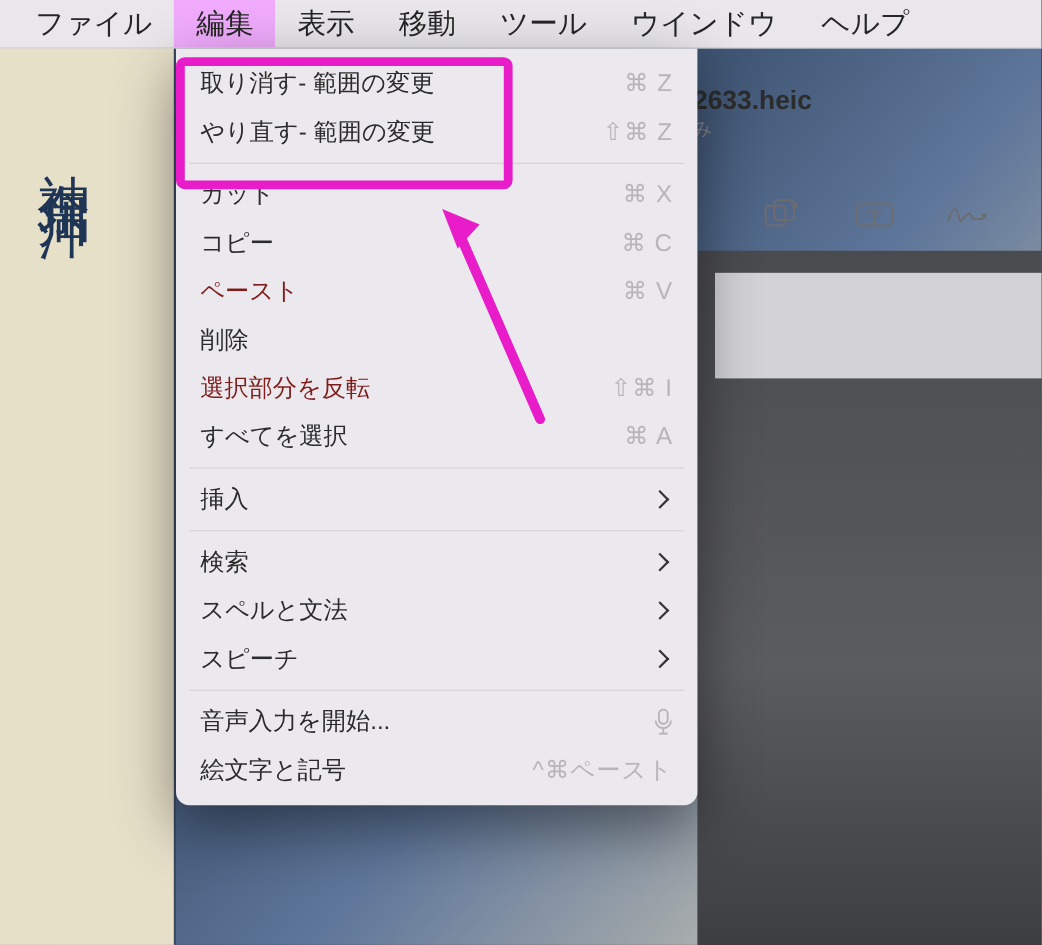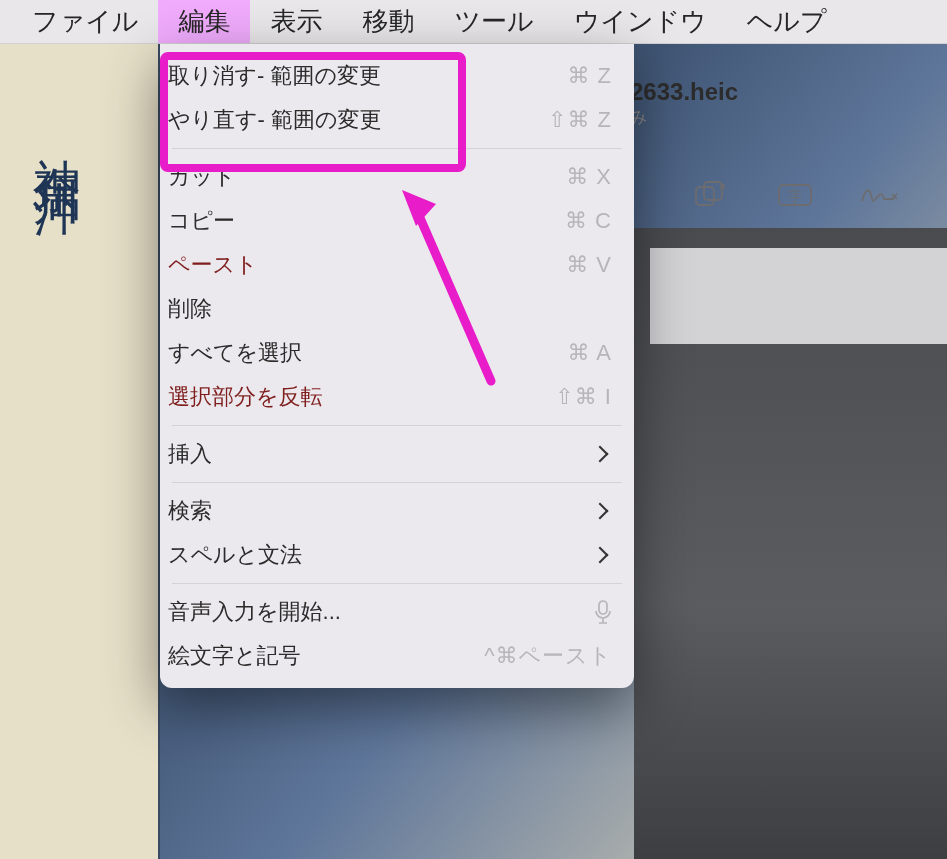--- a/index.html
+++ b/index.html
@@ -67,21 +67,21 @@
   .menu {
     position:absolute; left:160px; top:44px; width:474px;
     background:#ebe9ed; border-radius:0 0 12px 12px;
     box-shadow:0 20px 55px rgba(0,0,0,0.45);
     padding:10px 0 10px 0;
     z-index:10;
     font-size:22px; color:#2b2b2b;
   }
   .menu .row {
     display:flex; align-items:center; justify-content:space-between;
-    height:44px; padding:0 22px 0 8px;
+    height:44px; padding:0 22px 0 22px;
   }
   .menu .row .label {}
   .menu .row .shortcut { color:#b7b5b9; font-size:22px; letter-spacing:1px; display:flex; align-items:center; gap:3px;}
   .menu .row.disabled .label { color:#7f1d1d; }
   .menu .sep { height:1px; margin:6px 12px; background:#d4d2d6; }
   .menu .row .chev {
     width:12px; height:12px; border-right:2.6px solid #333; border-top:2.6px solid #333;
     transform:rotate(45deg); margin-right:6px;
   }
 
@@ -160,40 +160,44 @@
       <span class="shortcut">⌘ C</span>
     </div>
     <div class="row disabled">
       <span class="label">ペースト</span>
       <span class="shortcut">⌘ V</span>
     </div>
     <div class="row">
       <span class="label">削除</span>
       <span class="shortcut"></span>
     </div>
-    <div class="row">
-      <span class="label">すべてを選択</span>
-      <span class="shortcut">⌘ A</span>
-    </div>
     <div class="row disabled">
       <span class="label">選択部分を反転</span>
       <span class="shortcut">⇧⌘ I</span>
     </div>
+    <div class="row">
+      <span class="label">すべてを選択</span>
+      <span class="shortcut">⌘ A</span>
+    </div>
     <div class="sep"></div>
     <div class="row">
       <span class="label">挿入</span>
       <span class="chev"></span>
     </div>
     <div class="sep"></div>
     <div class="row">
       <span class="label">検索</span>
       <span class="chev"></span>
     </div>
     <div class="row">
       <span class="label">スペルと文法</span>
+      <span class="chev"></span>
+    </div>
+    <div class="row">
+      <span class="label">スピーチ</span>
       <span class="chev"></span>
     </div>
     <div class="sep"></div>
     <div class="row">
       <span class="label">音声入力を開始...</span>
       <span class="shortcut">
         <svg width="18" height="24" viewBox="0 0 18 24" fill="none" stroke="#b7b5b9" stroke-width="1.7">
           <rect x="5" y="1" width="8" height="13" rx="4"></rect>
           <path d="M2 11a7 7 0 0 0 14 0M9 18v5M5 23h8"></path>
         </svg>

